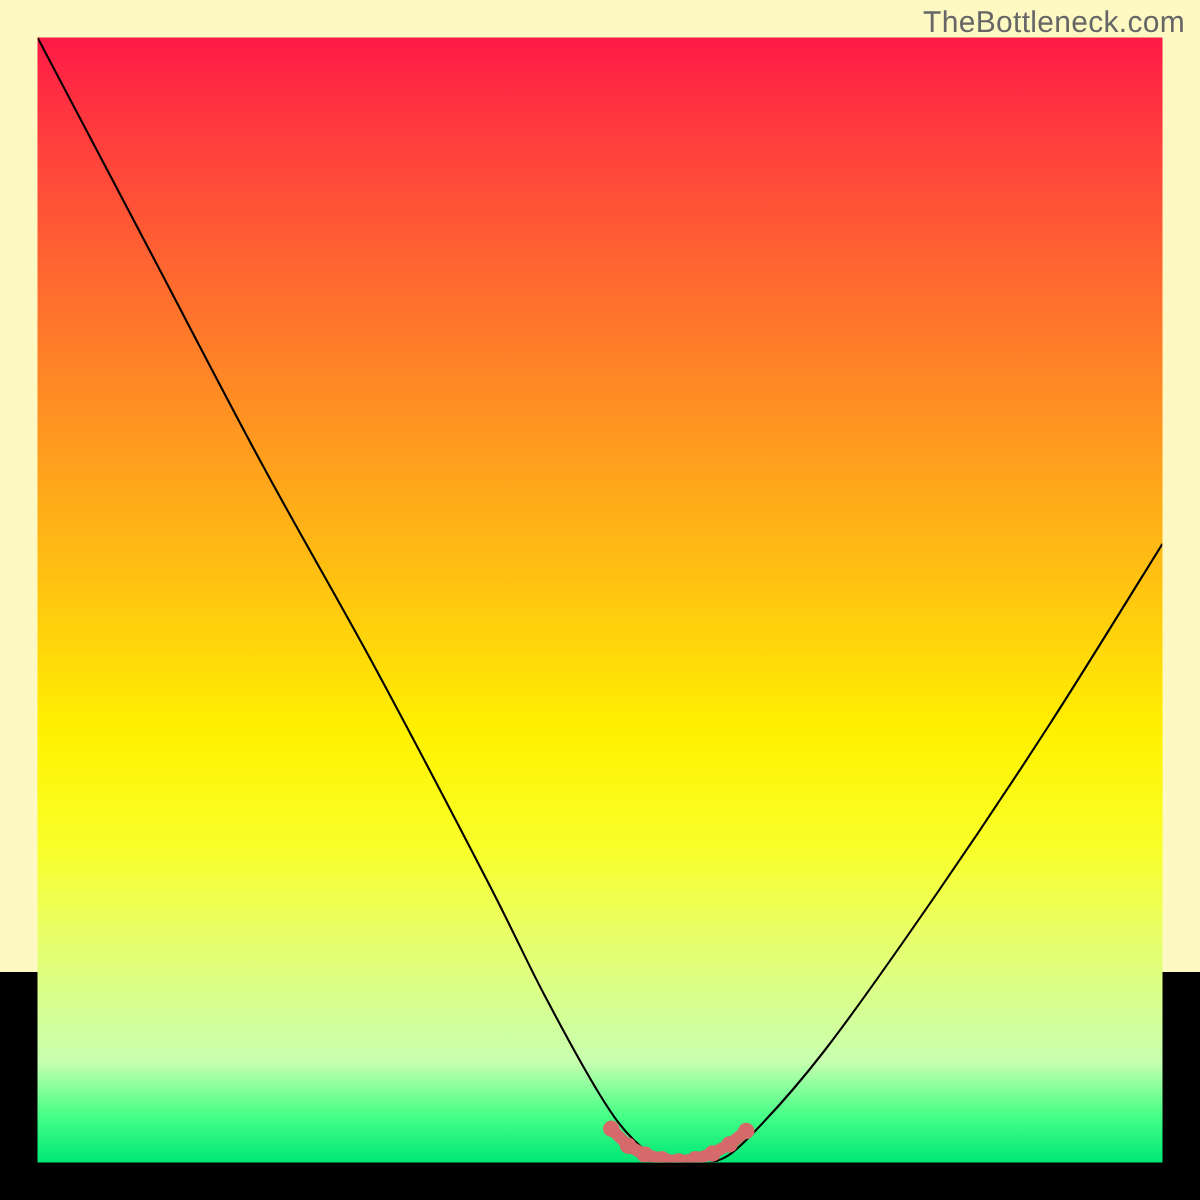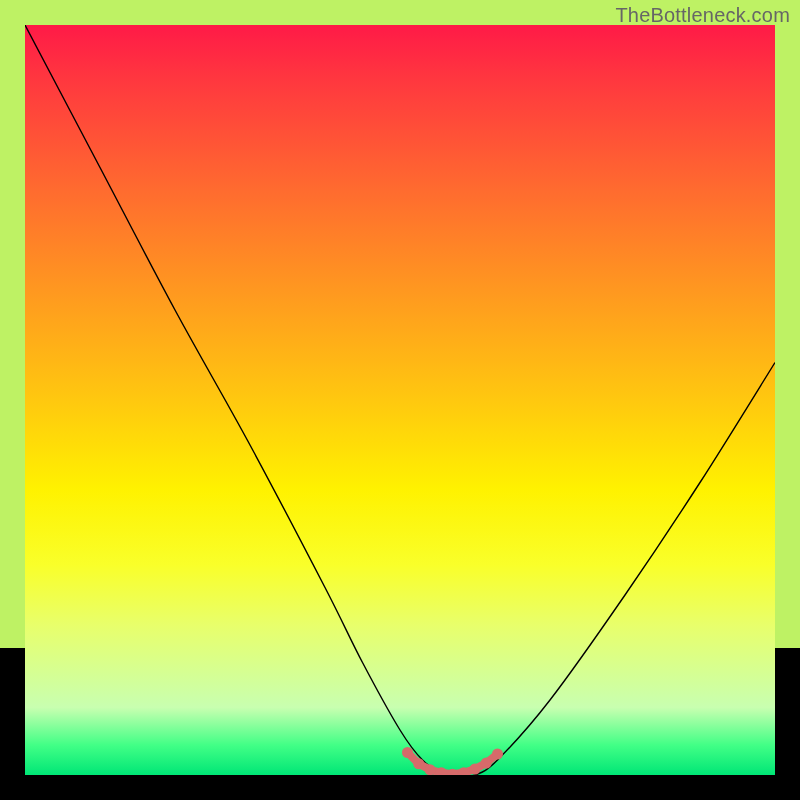--- a/index.html
+++ b/index.html
@@ -7,21 +7,21 @@
     width: 800px;
     height: 800px;
     overflow: hidden;
     background: #000;
     font-family: Arial, sans-serif;
   }
   .chart-container {
     position: relative;
     width: 800px;
     height: 648px;
-    background: #bef264;
+    background: #fef9c3;
   }
   .plot-area {
     position: absolute;
     left: 25px;
     top: 25px;
     width: 750px;
     height: 750px;
     background: linear-gradient(to bottom,
       #ff1a47 0%,
       #ff3a3e 8%,

